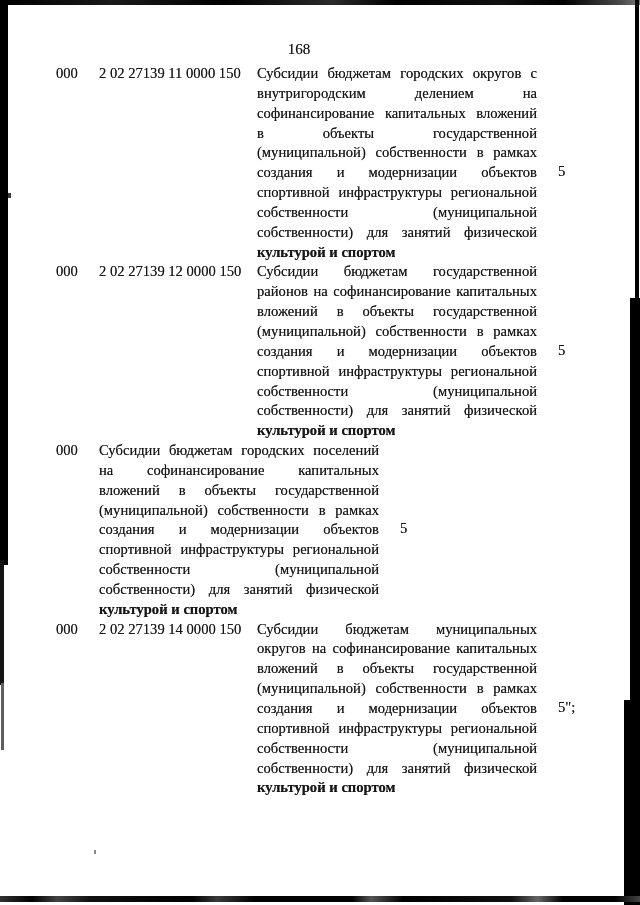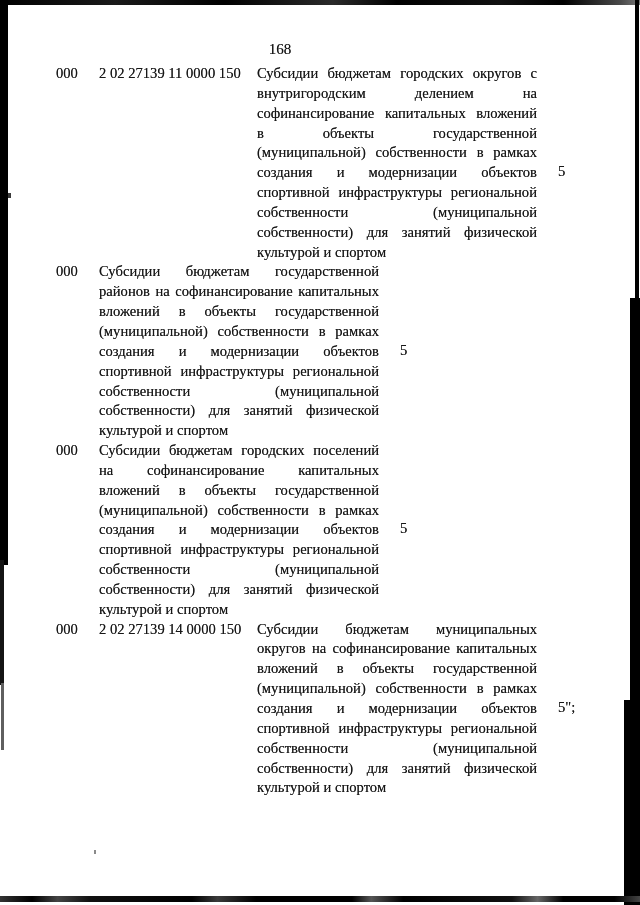--- a/index.html
+++ b/index.html
@@ -22,32 +22,32 @@
   .edge-right-1{left:635px;top:0;width:4px;height:300px;}
   .edge-right-2{left:630px;top:298px;width:10px;height:404px;}
   .edge-right-3{left:624px;top:700px;width:16px;height:205px;}
   .edge-bottom{left:0;top:896px;width:640px;height:6px;
     background:linear-gradient(90deg,#333 0%,#000 5%,#444 9%,#111 14%,#000 30%,#3a3a3a 34%,#000 40%,#000 55%,#555 58%,#000 63%,#111 80%,#666 84%,#000 88%,#000 96%,#444 100%);}
   .noise-dot{position:absolute;background:#3a3a3a;}
   .noise-a{left:8px;top:193px;width:3px;height:5px;}
   .noise-b{left:94px;top:850px;width:2px;height:4px;background:#8a8a8a;}
 
   .page-number{
-    position:absolute;left:250px;top:40px;width:60px;
+    position:absolute;left:269px;top:40px;width:60px;
     text-align:center;font-size:15px;line-height:18px;
   }
   .rows{position:absolute;left:56px;top:64px;width:530px;}
   .row{display:flex;align-items:flex-start;font-size:14.6px;line-height:19.85px;}
   .c1{width:43px;flex:none;}
   .c2{width:158px;flex:none;white-space:nowrap;}
   .c3{width:280px;flex:none;}
   .line{display:flex;position:relative;}
   .line.j{justify-content:space-between;}
   .line.l{justify-content:flex-start;}
-  .line.l span.w{margin-right:3.7px;}
+  .line.l span.w{margin-right:3.7px;font-weight:bold;}
   .marker{position:absolute;left:301px;top:-1px;white-space:nowrap;}
 </style>
 </head>
 <body>
 
 <div class="page" style="background: rgb(255, 255, 255); color: rgb(23, 23, 23);">
   <div class="edge edge-top"></div>
   <div class="edge edge-left"></div>
   <div class="edge edge-left-tail1"></div>
   <div class="edge edge-left-tail2"></div>
@@ -118,20 +118,21 @@
           <div class="line l">
             <span class="w">культурой</span>
             <span class="w">и</span>
             <span class="w">спортом</span>
           </div>
         </div>
   </div>
 
   <div class="row">
     <div class="c1">000</div>
+    <div class="c2">2 02 27139 12 0000 150</div>
     <div class="c3">
           <div class="line j">
             <span class="w">Субсидии</span>
             <span class="w">бюджетам</span>
             <span class="w">государственной</span>
           </div>
           <div class="line j">
             <span class="w">районов</span>
             <span class="w">на</span>
             <span class="w">софинансирование</span>

